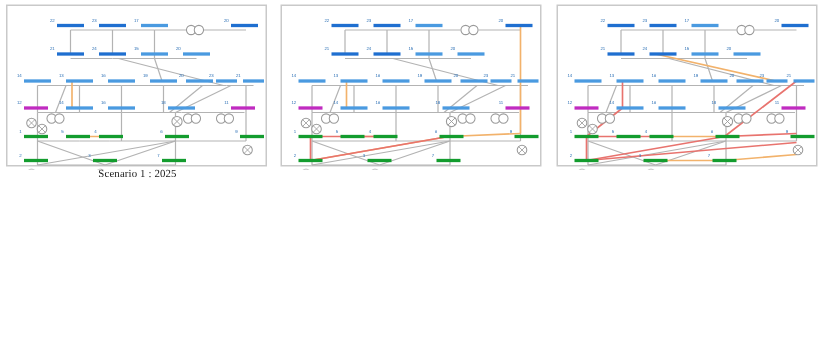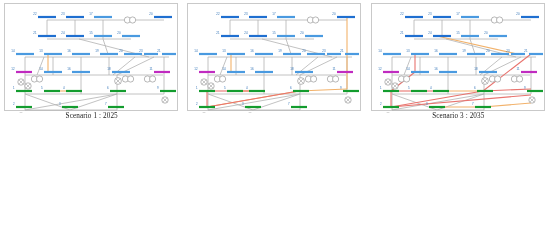--- a/index.html
+++ b/index.html
@@ -475,16 +475,15 @@
             <text x="154.5" y="85.6" text-anchor="end" font-size="2.9" fill="#2b6fb5" font-family="&quot;Liberation Sans&quot;, sans-serif">9</text>
             <rect x="12" y="102.9" width="16" height="2.2" fill="#139c2e"></rect>
             <text x="10.5" y="101.6" text-anchor="end" font-size="2.9" fill="#2b6fb5" font-family="&quot;Liberation Sans&quot;, sans-serif">2</text>
             <rect x="58" y="102.9" width="16" height="2.2" fill="#139c2e"></rect>
             <text x="56.5" y="101.6" text-anchor="end" font-size="2.9" fill="#2b6fb5" font-family="&quot;Liberation Sans&quot;, sans-serif">3</text>
             <rect x="104" y="102.9" width="16" height="2.2" fill="#139c2e"></rect>
             <text x="102.5" y="101.6" text-anchor="end" font-size="2.9" fill="#2b6fb5" font-family="&quot;Liberation Sans&quot;, sans-serif">7</text>
           </g>
         </svg>
       </div>
-    <div class="cap">Scenario 3 : 2035</div>
   </div>
 
 </div>
 
 </body></html>

